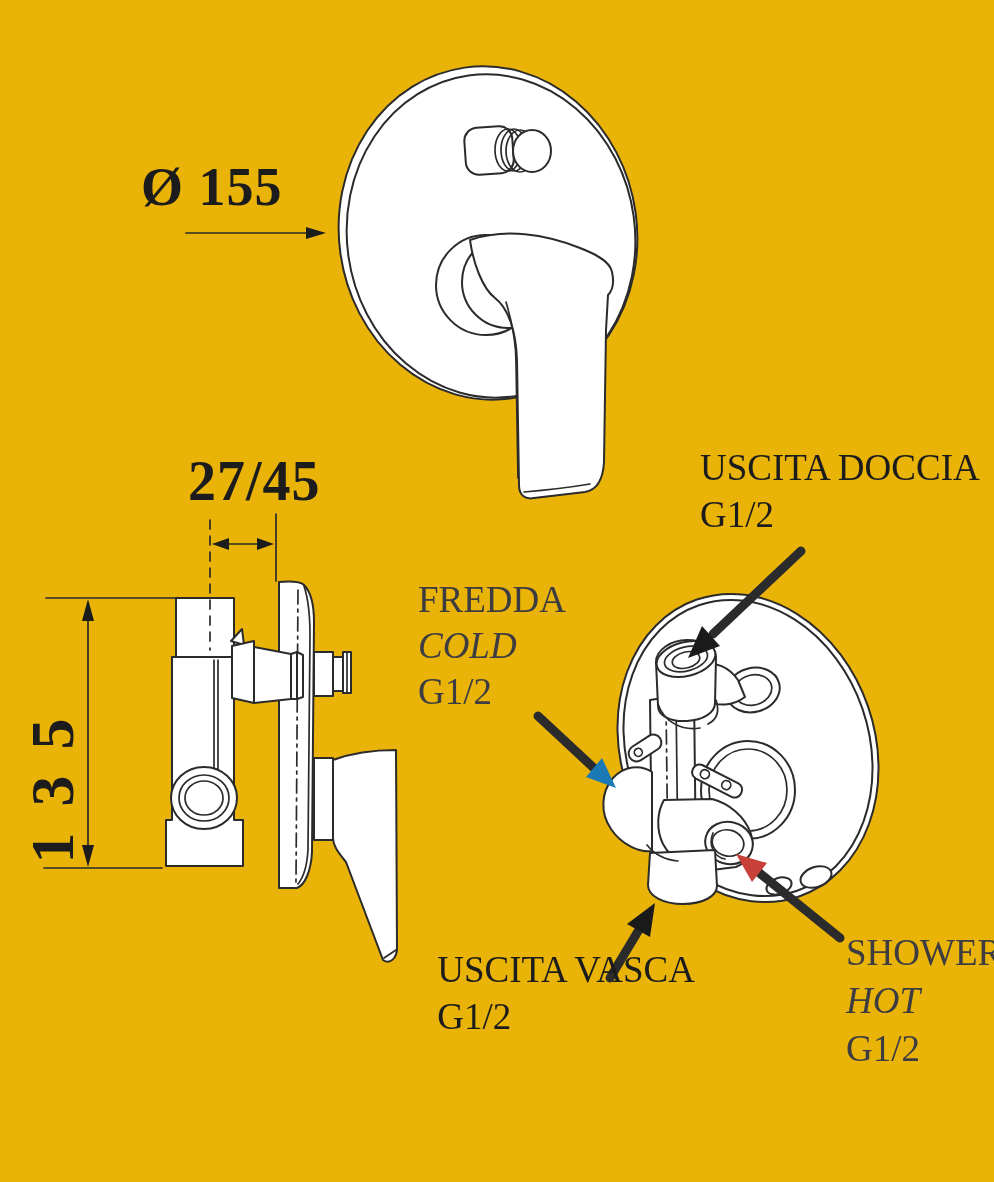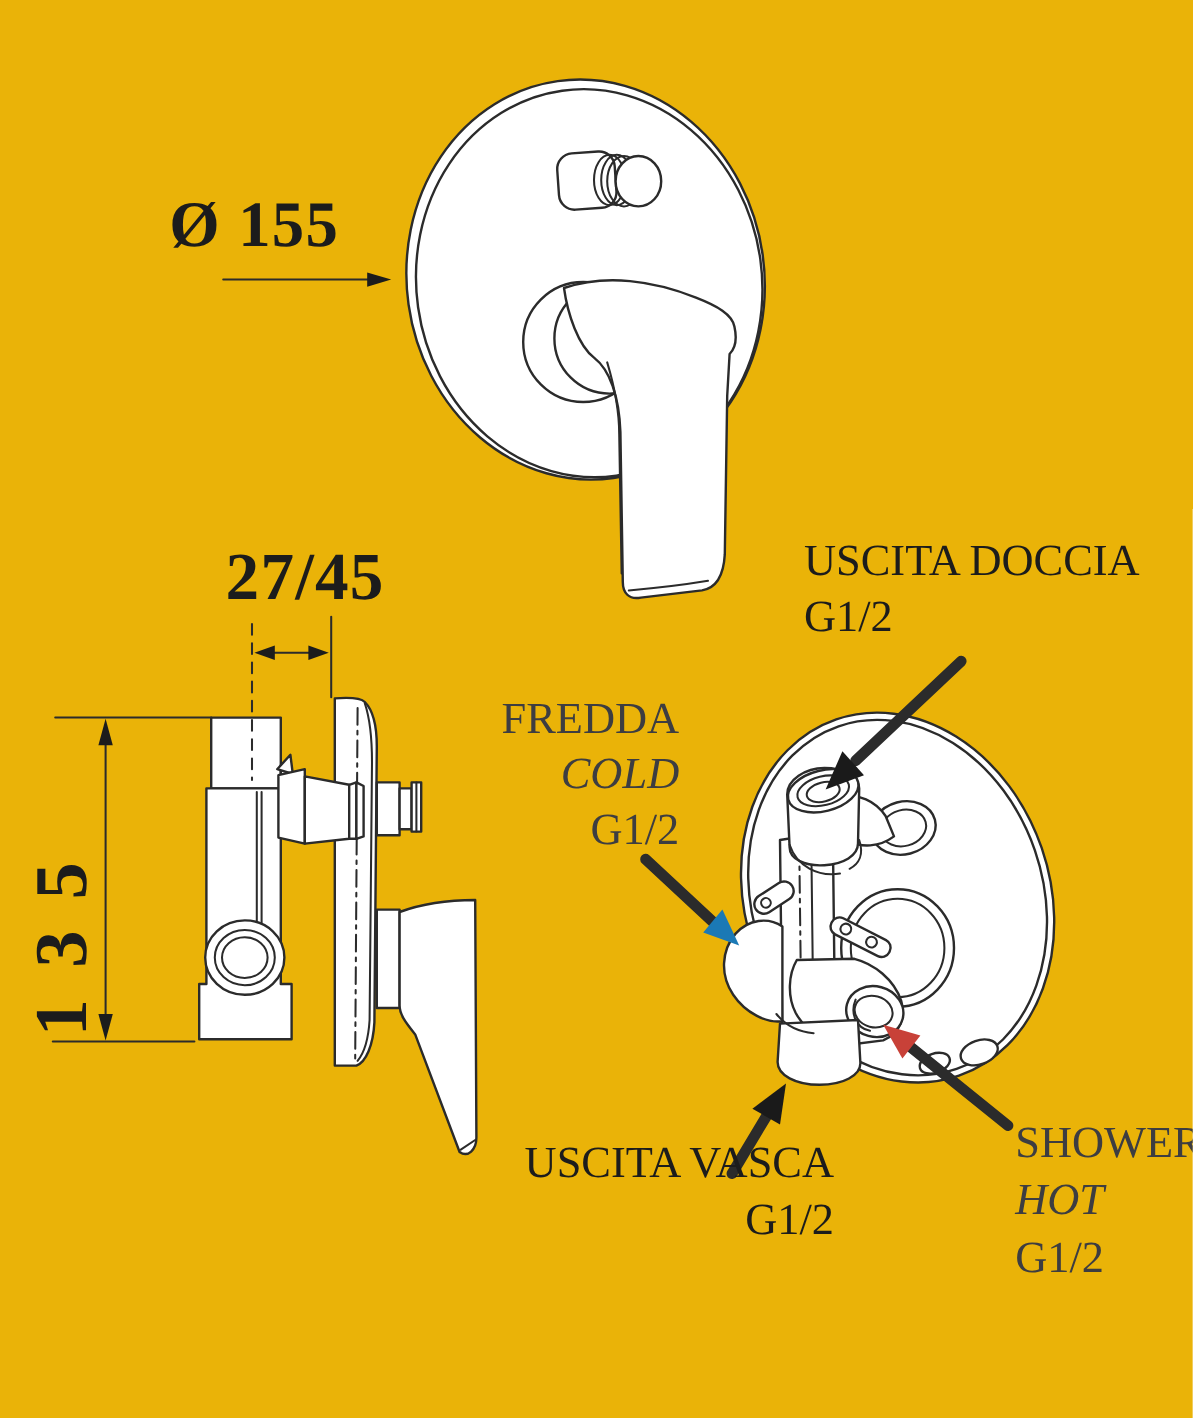--- a/index.html
+++ b/index.html
@@ -11,26 +11,26 @@
       stroke:#2b2b2b;stroke-width:2;fill:none;stroke-linecap:round;stroke-linejoin:round;}
   #art .wf{fill:#ffffff;}
   #art .thin{stroke-width:1.7;}
   #art .fatshaft{stroke-width:9;}
   #art .nohead{stroke:none;}
   .label{position:absolute;white-space:nowrap;color:#1c1c1c;}
   .dim{font-size:54px;font-weight:700;letter-spacing:1px;}
   .callout{font-size:37px;line-height:47px;}
   .callout .it{font-style:italic;}
   .gray{color:#3d3d41;}
-  .right{text-align:right;}
+  .right{}
   #height-label{left:52px;top:778px;font-size:62px;font-weight:700;letter-spacing:26px;
       transform:translate(-50%,-50%) rotate(-90deg);}
   #depth-label{left:176px;top:449px;font-size:56px;margin-left:12px;}
   #dia-label{left:141px;top:156px;}
-  #shower-label{left:670px;top:444px;}
+  #shower-label{left:700px;top:444px;}
   #cold-label{right:428px;top:577px;line-height:46px;}
   #bathtub-label{right:299px;top:946px;}
   #hot-label{left:846px;top:929px;line-height:48px;}
 </style>
 </head>
 <body>
 
 <div id="stage">
 
   <svg id="art" width="994" height="1182" viewBox="0 0 994 1182">

